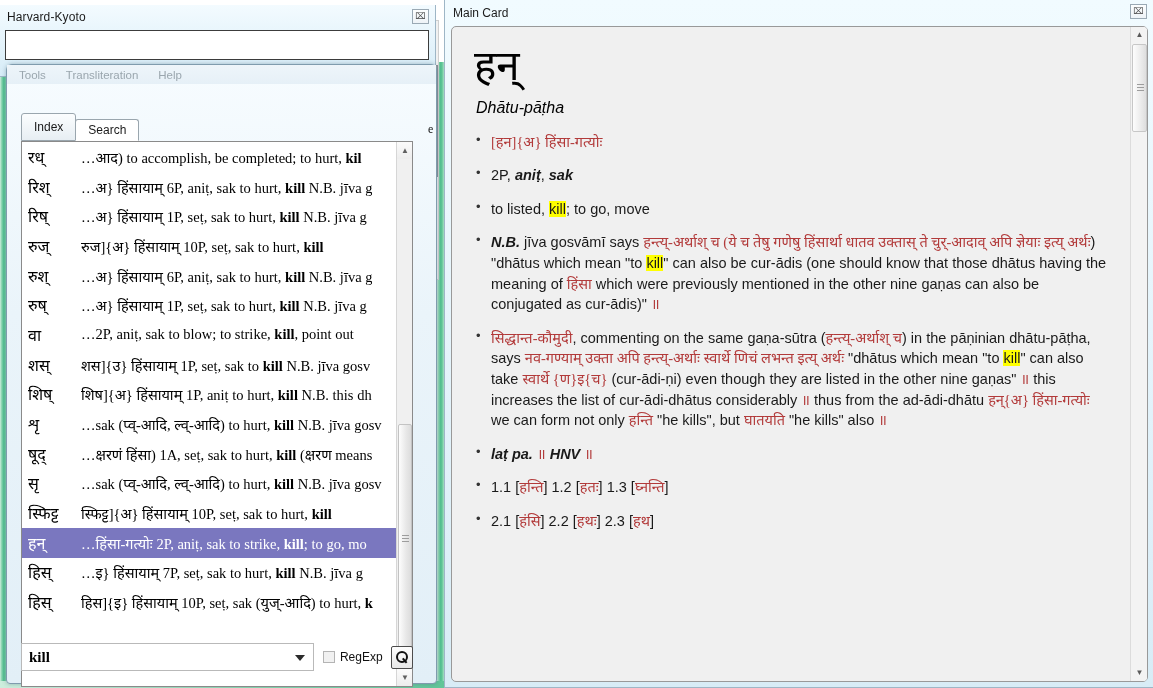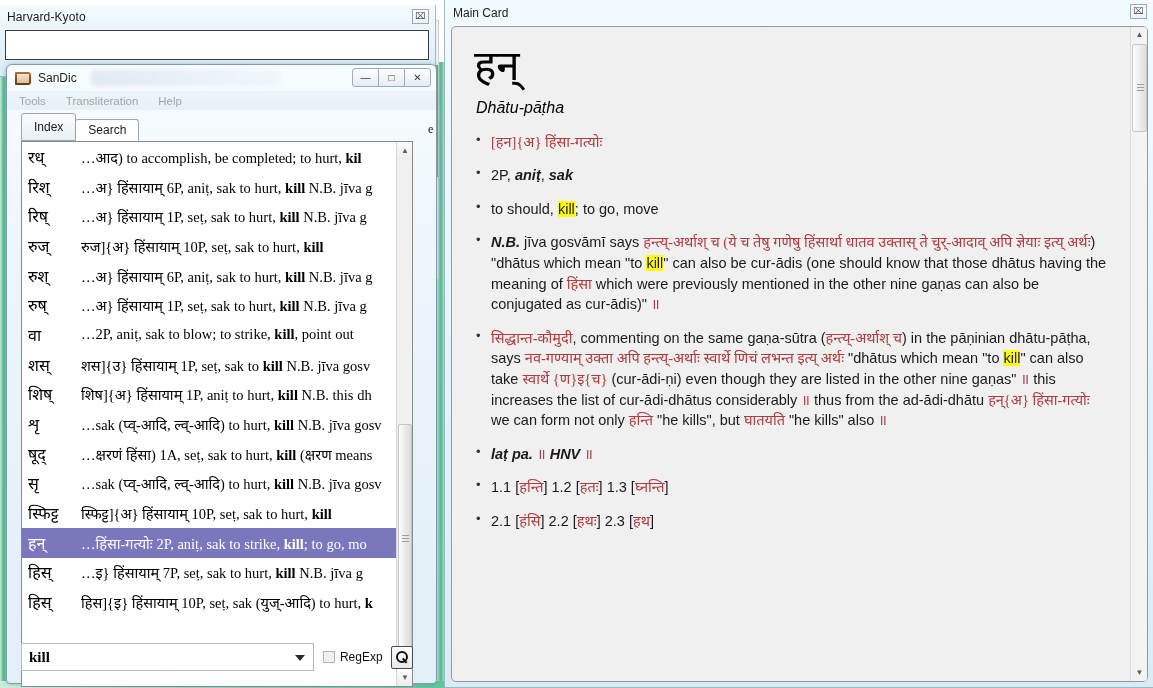--- a/index.html
+++ b/index.html
@@ -389,30 +389,20 @@
   <div id="hk-window">
     <div id="hk-titlebar">
       <span id="hk-title">Harvard-Kyoto</span>
       <div class="tiny-close">⌧</div>
     </div>
     <input id="hk-input" type="text" value="" style="">
   </div>
 
   <div id="sandic">
 
-    <div id="sandic-titlebar">
-      <span class="book-icon"></span>
-      <span id="sandic-title">SanDic</span>
-      <div id="sandic-ghost"></div>
-      <div id="sandic-winbtns">
-        <div class="winbtn">—</div>
-        <div class="winbtn">□</div>
-        <div class="winbtn">✕</div>
-      </div>
-    </div>
 
     <div id="menubar">
       <span class="menu-item">Tools</span>
       <span class="menu-item">Transliteration</span>
       <span class="menu-item">Help</span>
     </div>
 
     <div id="tabs">
       <div class="tab">Index</div>
       <div class="tab active">Search</div>
@@ -525,21 +515,21 @@
 
           <li>
             <span class="dev">[हन]{अ} हिंसा-गत्योः</span>
           </li>
 
           <li>
             <span>2P, </span><span class="bi">aniṭ</span><span>, </span><span class="bi">sak</span>
           </li>
 
           <li>
-            <span>to should, </span><span class="hl">kill</span><span>; to go, move</span>
+            <span>to listed, </span><span class="hl">kill</span><span>; to go, move</span>
           </li>
 
           <li>
             <span class="bi">N.B.</span><span> jīva gosvāmī says </span><span class="dev">हन्त्य्-अर्थाश् च (ये च तेषु गणेषु हिंसार्था धातव उक्तास् ते चुर्-आदाव् अपि ज्ञेयाः इत्य् अर्थः</span><span>) "dhātus which mean "to </span><span class="hl">kill</span><span>" can also be cur-ādis (one should know that those dhātus having the meaning of </span><span class="dev">हिंसा</span><span> which were previously mentioned in the other nine gaṇas can also be conjugated as cur-ādis)"</span><span class="danda"> ॥</span>
           </li>
 
           <li>
             <span class="dev">सिद्धान्त-कौमुदी</span><span>, commenting on the same gaṇa-sūtra (</span><span class="dev">हन्त्य्-अर्थाश् च</span><span>) in the pāṇinian dhātu-pāṭha, says </span><span class="dev">नव-गण्याम् उक्ता अपि हन्त्य्-अर्थाः स्वार्थे णिचं लभन्त इत्य् अर्थः</span><span> "dhātus which mean "to </span><span class="hl">kill</span><span>" can also take </span><span class="dev">स्वार्थे {ण}इ{च}</span><span> (cur-ādi-ṇi) even though they are listed in the other nine gaṇas"</span><span class="danda"> ॥ </span><span>this increases the list of cur-ādi-dhātus considerably</span><span class="danda"> ॥ </span><span>thus from the ad-ādi-dhātu </span><span class="dev">हन्{अ} हिंसा-गत्योः</span><span> we can form not only </span><span class="dev">हन्ति</span><span> "he kills", but </span><span class="dev">घातयति</span><span> "he kills" also</span><span class="danda"> ॥</span>
           </li>
 

